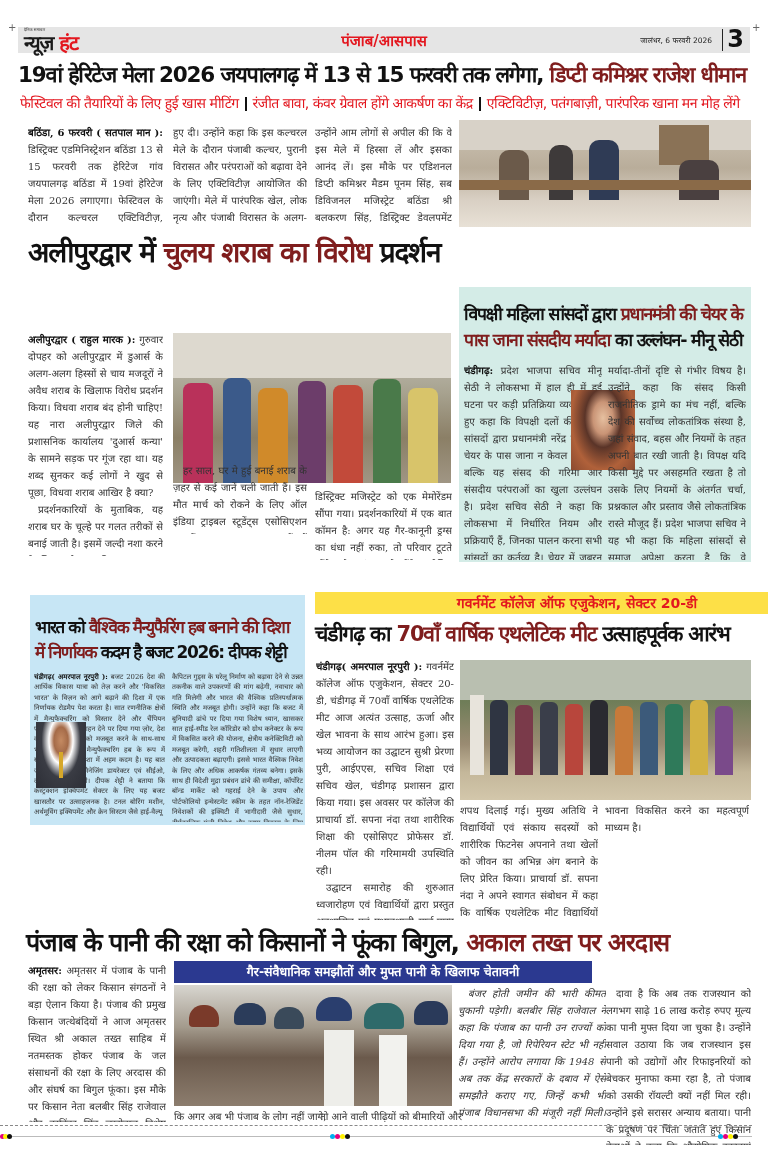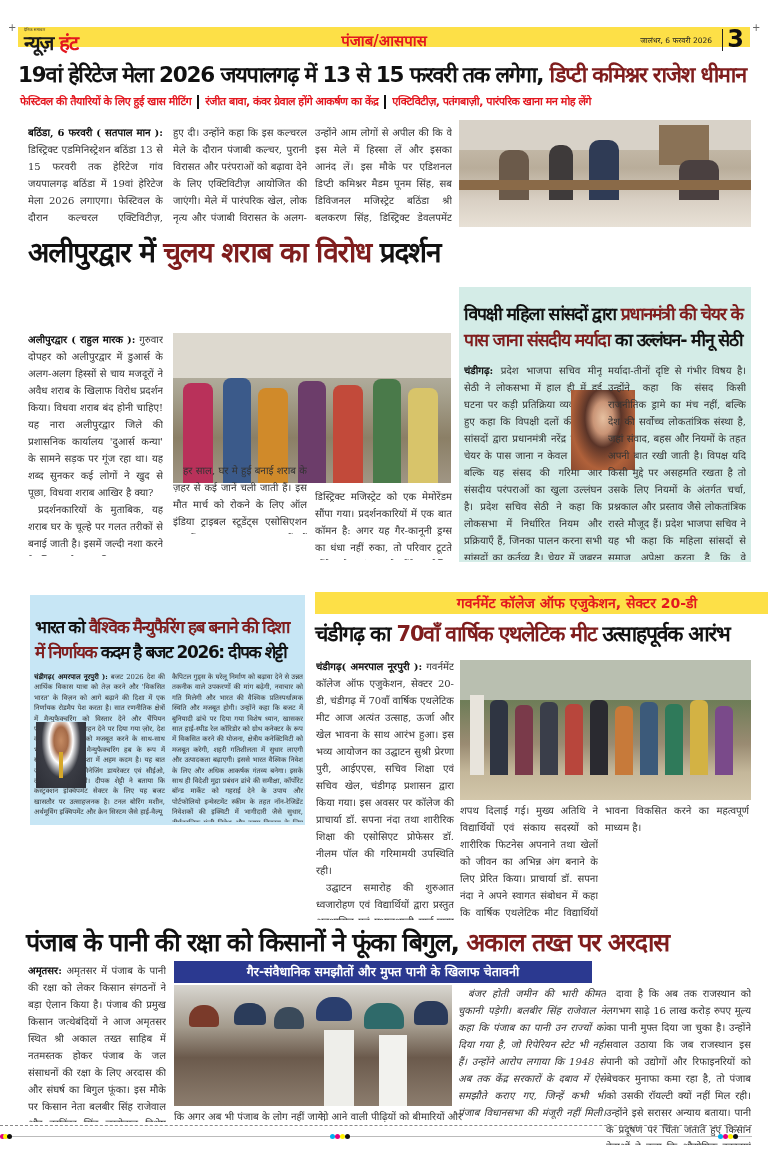--- a/index.html
+++ b/index.html
@@ -8,32 +8,32 @@
   .abs { position: absolute; }
   .sans { font-family: "Liberation Sans", "DejaVu Sans", sans-serif; }
   .red { color: #7f1d1d; }
   .body-text { font-size: 10px; line-height: 17px; text-align: justify; color: #333; }
   .body-text b { color: #111; }
   .col { position: absolute; overflow: hidden; }
   .photo { position: absolute; overflow: hidden; }
   .reg-mark { position: absolute; font-size: 10px; color: #666; font-family: "DejaVu Sans", sans-serif; }
 
   
-  .masthead { left: 18px; top: 27px; width: 732px; height: 20px; background: #fde047; }
+  .masthead { left: 18px; top: 27px; width: 732px; height: 26px; background: #e5e5e5; }
   .logo { left: 6px; top: 2px; font-size: 20px; font-weight: bold; font-family: "DejaVu Sans", sans-serif; letter-spacing: -1px; }
   .logo .l1 { color: #1a1a1a; }
   .logo .l2 { color: #e3171f; }
   .logo-small { left: 6px; top: 0px; font-size: 4px; color: #222; }
   .section { left: 0; width: 732px; top: 3px; text-align: center; font-size: 15px; font-weight: bold; color: #e3171f; font-family: "DejaVu Sans", sans-serif; }
   .dateline { right: 38px; top: 8px; font-size: 7.5px; color: #222; font-family: "DejaVu Sans", sans-serif; }
   .pagebar { right: 27px; top: 2px; width: 1px; height: 22px; background: #222; }
   .pageno { right: 6px; top: -2px; font-size: 24px; font-weight: bold; color: #111; font-family: "DejaVu Sans", sans-serif; }
 
   .headline { white-space: nowrap; font-family: "DejaVu Sans", sans-serif; font-weight: bold; letter-spacing: -1.2px; color: #111; }
-  .subline { white-space: nowrap; font-size: 11px; font-weight: bold; color: #e3171f; font-family: "DejaVu Sans", sans-serif; letter-spacing: -0.5px; }
+  .subline { white-space: nowrap; font-size: 14px; font-weight: normal; color: #e3171f; font-family: "DejaVu Sans", sans-serif; letter-spacing: -0.5px; }
   .vsep { display:inline-block; width: 2px; height: 14px; background: #111; vertical-align: middle; margin: 0 6px; }
 
   .box-teal { background: #d4ece7; }
   .box-blue { background: #c7e6f5; }
   .dashline { position: absolute; border-top: 1px dashed #888; }
   .cmyk { position: absolute; width: 5px; height: 5px; border-radius: 50%; }
 </style>
 </head>
 <body>
 

